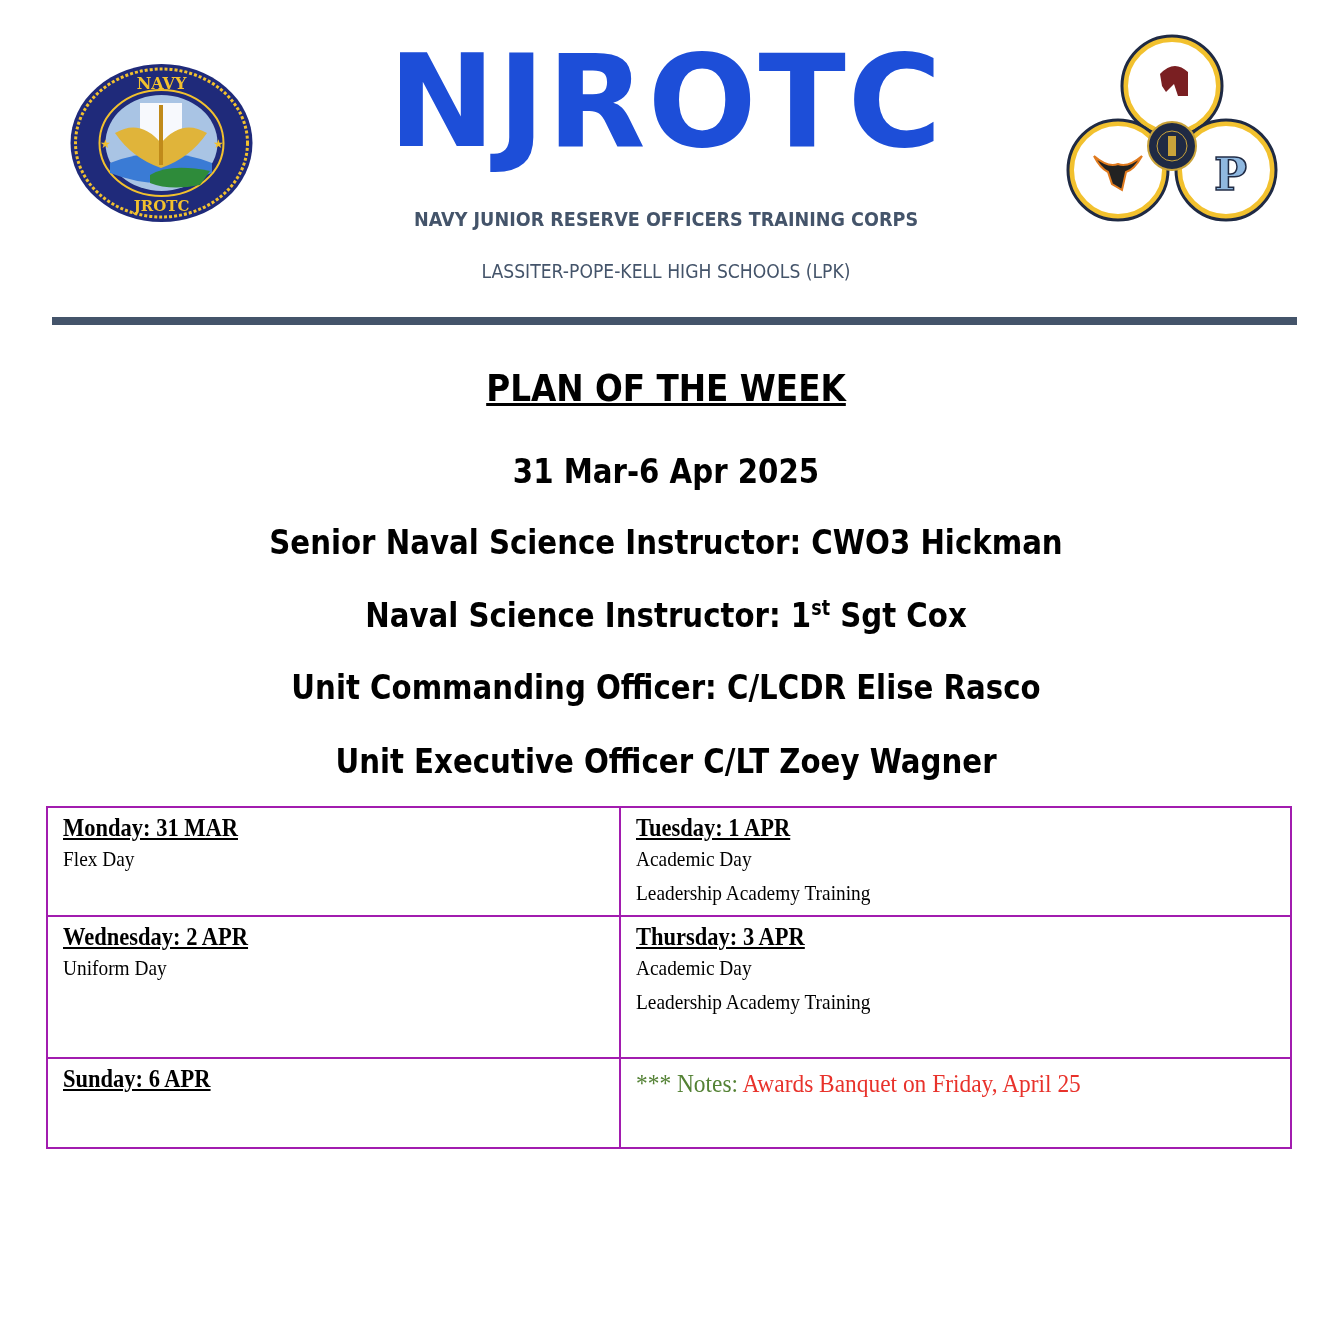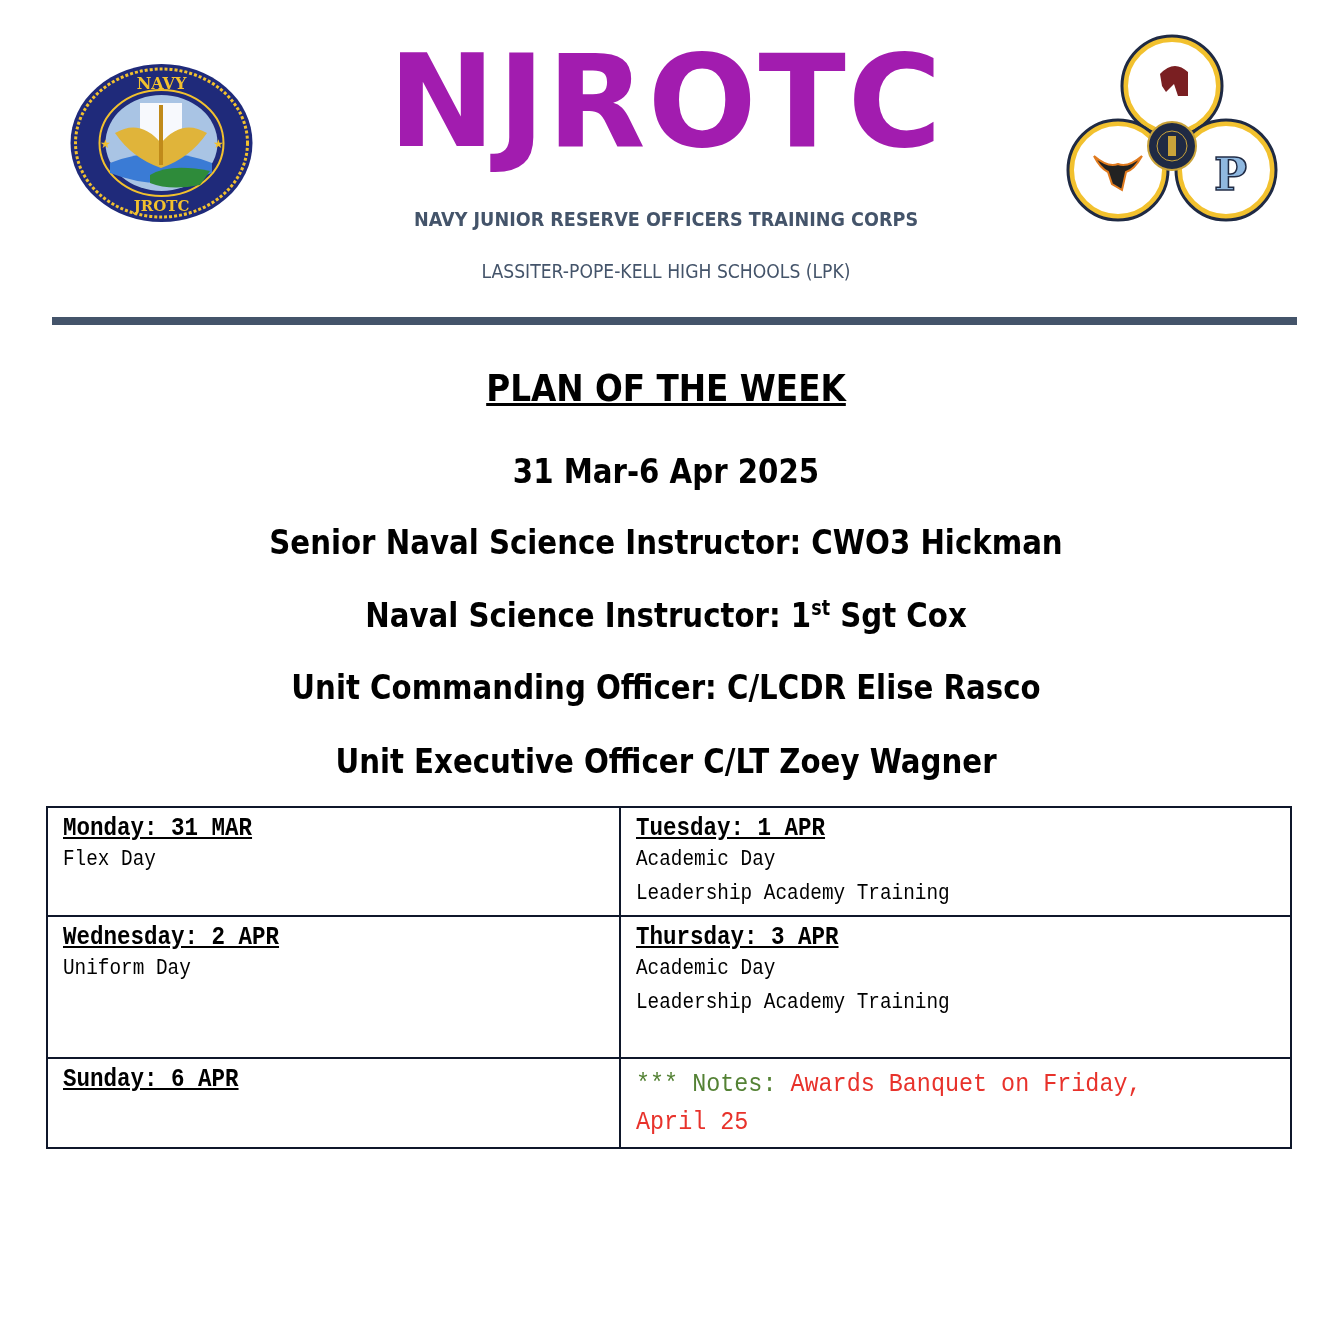--- a/index.html
+++ b/index.html
@@ -3,41 +3,41 @@
 <meta charset="utf-8">
 <style>
   html, body { margin:0; padding:0; background:#ffffff; }
   body { width:1332px; height:1326px; position:relative; overflow:hidden;
          font-family:"Liberation Sans", "DejaVu Sans", sans-serif; color:#000; }
 
   .logo-left { position:absolute; left:70px; top:63px; width:183px; height:160px; }
   .logo-right { position:absolute; left:1064px; top:34px; width:216px; height:188px; }
 
   .title { position:absolute; left:0; width:1332px; top:38px; text-align:center;
-           font-size:128px; font-weight:bold; color:#a21caf; letter-spacing:2px;
+           font-size:128px; font-weight:bold; color:#1d4ed8; letter-spacing:2px;
            font-family:"DejaVu Sans", sans-serif; line-height:1; }
   .subtitle { position:absolute; left:0; width:1332px; top:207px; text-align:center;
               font-size:20px; font-weight:bold; color:#44546a; font-family:"DejaVu Sans", sans-serif; transform:scaleX(0.88); }
   .school { position:absolute; left:0; width:1332px; top:259px; text-align:center;
             font-size:20px; color:#44546a; font-family:"DejaVu Sans", sans-serif; transform:scaleX(0.86); }
   .rule { position:absolute; left:52px; top:317px; width:1245px; height:8px; background:#44546a; }
 
   .heading { position:absolute; left:0; width:1332px; text-align:center; font-weight:bold;
              font-family:"DejaVu Sans", sans-serif; transform:scaleX(0.86); }
   .h-plan { top:366px; font-size:38px; text-decoration:underline; }
   .h-date { top:451px; font-size:34px; }
   .h-snsi { top:522px; font-size:34px; }
   .h-nsi { top:595px; font-size:34px; }
   .h-uco { top:667px; font-size:34px; }
   .h-uxo { top:741px; font-size:34px; }
   sup { font-size:60%; vertical-align:super; line-height:0; }
 
   table.plan { position:absolute; left:46px; top:806px; width:1246px; border-collapse:collapse; }
-  table.plan td { border:2px solid #0f172a; vertical-align:top; width:50%;
-                  padding:6px 14px 4px 15px; font-family:Liberation Mono, monospace; }
+  table.plan td { border:2px solid #a21caf; vertical-align:top; width:50%;
+                  padding:6px 14px 4px 15px; font-family:Liberation Serif, serif; }
   .day { font-size:25px; font-weight:bold; text-decoration:underline; display:block; transform-origin:left; transform:scaleX(0.9); white-space:nowrap; }
   .item { font-size:22px; display:block; transform-origin:left; transform:scaleX(0.88); white-space:nowrap; line-height:34px; }
   .r1 td { height:97px; }
   .r2 td { height:130px;margin-top:40px; }
   .r3 td { height:130px; }
   .r4 td { height:78px; }
   .notes { font-size:26px; line-height:38px; transform-origin:left; transform:scaleX(0.9); width:640px; display:block; }
   .notes-star { color:#548235; }
   .notes-label { color:#548235; }
   .notes-text { color:#e8322b; }

